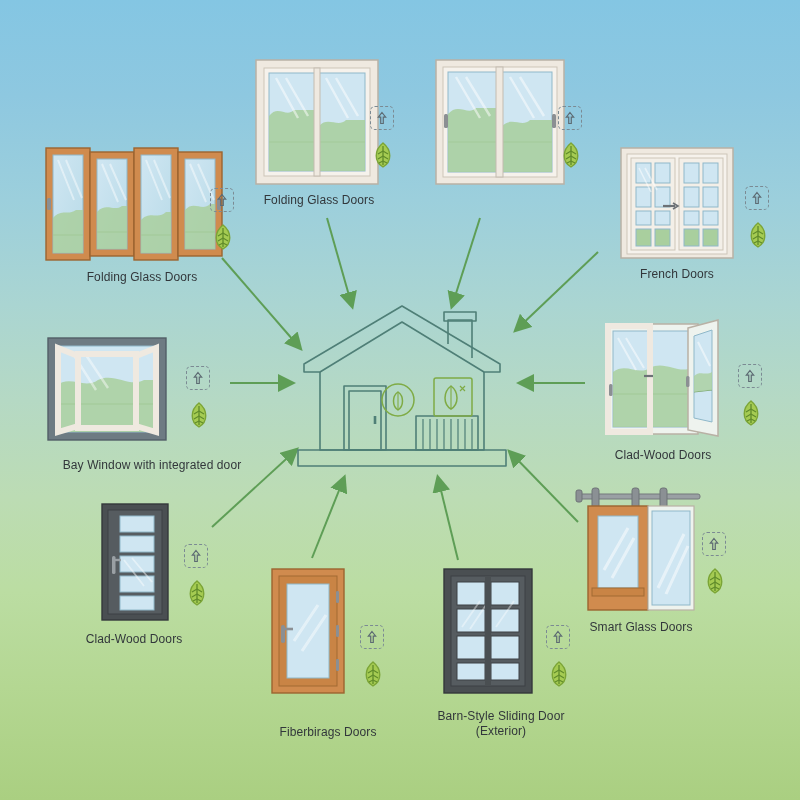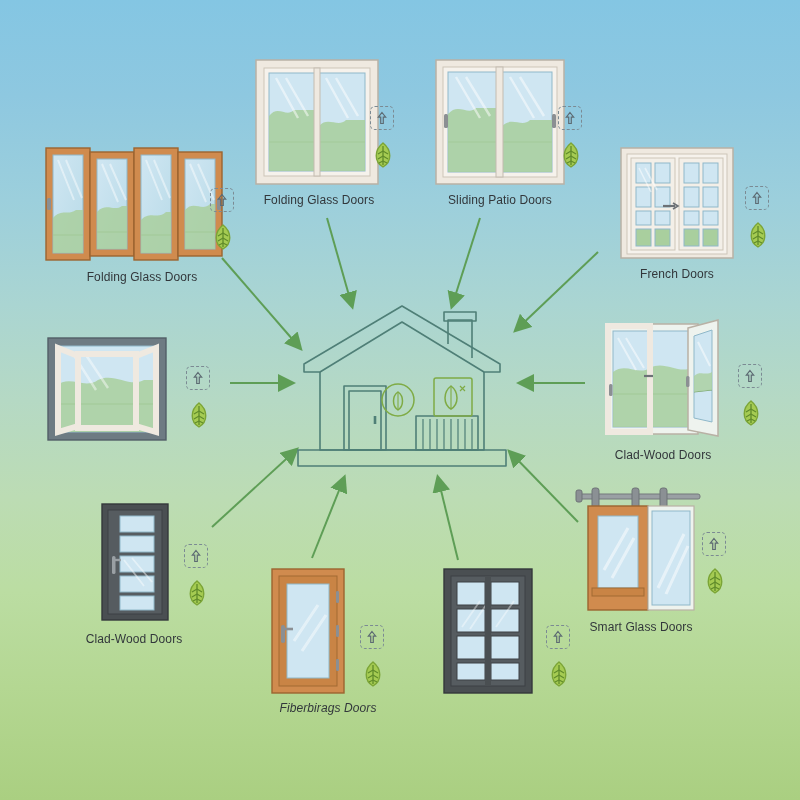--- a/index.html
+++ b/index.html
@@ -273,21 +273,20 @@
         </div>
         <div class="badge-leaf">
           <svg viewBox="0 0 26 28" style="width:100%;height:100%;">
             <path d="M13 2 C4 9 4 21 13 26 C22 21 22 9 13 2 Z" fill="#a5cb52" stroke="#7ba436" stroke-width="1.4"></path>
             <path d="M13 5 L13 24" stroke="#5f8a2b" stroke-width="1.3"></path>
             <path d="M13 10 L8 13 M13 10 L18 13 M13 15 L8 18 M13 15 L18 18 M13 20 L9 22 M13 20 L17 22" stroke="#5f8a2b" stroke-width="1.1" fill="none"></path>
           </svg>
         </div>
       </div>
     </div>
-    <div class="caption" style="width:150px; margin-left:-7px;">Sliding Patio Doors</div>
   </div>
 
   <div class="item" style="left:617px; top:144px; width:170px;">
     <div class="art">
       <svg viewBox="0 0 120 118" style="width:120px;height:118px;">
         <rect x="4" y="4" width="112" height="110" fill="#efe9e0" stroke="#b9b1a5" stroke-width="1.5"></rect>
         <rect x="10" y="10" width="100" height="100" fill="#f6f2ec" stroke="#cdc5b8" stroke-width="1"></rect>
         <g>
           <rect x="14" y="14" width="44" height="92" fill="#f3efe8" stroke="#cdc5b8" stroke-width="1"></rect>
           <g stroke="#8fb8c9" stroke-width="1">
@@ -359,20 +358,21 @@
         </div>
         <div class="badge-leaf">
           <svg viewBox="0 0 26 28" style="width:100%;height:100%;">
             <path d="M13 2 C4 9 4 21 13 26 C22 21 22 9 13 2 Z" fill="#a5cb52" stroke="#7ba436" stroke-width="1.4"></path>
             <path d="M13 5 L13 24" stroke="#5f8a2b" stroke-width="1.3"></path>
             <path d="M13 10 L8 13 M13 10 L18 13 M13 15 L8 18 M13 15 L18 18 M13 20 L9 22 M13 20 L17 22" stroke="#5f8a2b" stroke-width="1.1" fill="none"></path>
           </svg>
         </div>
       </div>
     </div>
+    <div class="caption" style="width:216px; margin-top:14px;">Bay Window with integrated door</div>
   </div>
 
   <div class="item" style="left:600px; top:318px; width:180px;">
     <div class="art">
       <svg viewBox="0 0 130 120" style="width:130px;height:120px;">
 
         <rect x="6" y="6" width="92" height="110" fill="#eef3ee" stroke="#b9b1a5" stroke-width="1.5"></rect>
         <rect x="13" y="13" width="78" height="96" fill="#cfe6f2" stroke="#8fb8c9" stroke-width="1"></rect>
         <path d="M13 76 h78" stroke="#79a46f" stroke-width="1"></path>
         <path d="M13 54 C26 44 38 58 50 50 C64 42 78 56 91 50 v59 h-78 Z" fill="#a9cf9e" opacity=".85"></path>
@@ -472,21 +472,21 @@
         </div>
         <div class="badge-leaf">
           <svg viewBox="0 0 26 28" style="width:100%;height:100%;">
             <path d="M13 2 C4 9 4 21 13 26 C22 21 22 9 13 2 Z" fill="#a5cb52" stroke="#7ba436" stroke-width="1.4"></path>
             <path d="M13 5 L13 24" stroke="#5f8a2b" stroke-width="1.3"></path>
             <path d="M13 10 L8 13 M13 10 L18 13 M13 15 L8 18 M13 15 L18 18 M13 20 L9 22 M13 20 L17 22" stroke="#5f8a2b" stroke-width="1.1" fill="none"></path>
           </svg>
         </div>
       </div>
     </div>
-    <div class="caption" style="width:150px; margin-left:-15px; margin-top:4px;font-style:italic;">Fiberbirags Doors</div>
+    <div class="caption" style="width:150px; margin-left:-15px; margin-top:28px;">Fiberbirags Doors</div>
   </div>
 
   <div class="item" style="left:440px; top:565px; width:170px;">
     <div class="art">
       <svg viewBox="0 0 120 132" style="width:120px;height:132px;">
         <rect x="4" y="4" width="88" height="124" fill="#4a4f52" stroke="#34383b" stroke-width="1.4"></rect>
         <rect x="11" y="11" width="74" height="110" fill="#565c60" stroke="#3c4144" stroke-width="1"></rect>
         <g stroke="#3c4144" stroke-width="1">
           <rect x="17" y="17" width="28" height="23" fill="#cfe6f2"></rect>
           <rect x="51" y="17" width="28" height="23" fill="#cfe6f2"></rect>
@@ -508,20 +508,22 @@
         </div>
         <div class="badge-leaf">
           <svg viewBox="0 0 26 28" style="width:100%;height:100%;">
             <path d="M13 2 C4 9 4 21 13 26 C22 21 22 9 13 2 Z" fill="#a5cb52" stroke="#7ba436" stroke-width="1.4"></path>
             <path d="M13 5 L13 24" stroke="#5f8a2b" stroke-width="1.3"></path>
             <path d="M13 10 L8 13 M13 10 L18 13 M13 15 L8 18 M13 15 L18 18 M13 20 L9 22 M13 20 L17 22" stroke="#5f8a2b" stroke-width="1.1" fill="none"></path>
           </svg>
         </div>
       </div>
     </div>
+    <div class="caption" style="width:170px; margin-left:-24px; margin-top:12px;">Barn-Style Sliding Door
+(Exterior)</div>
   </div>
 
   <div class="item" style="left:574px; top:478px; width:180px;">
     <div class="art">
       <svg viewBox="0 0 140 142" style="width:140px;height:142px;">
 
         <g>
           <rect x="6" y="16" width="120" height="5" rx="2" fill="#9aa0a4" stroke="#74797d" stroke-width="1"></rect>
           <rect x="2" y="12" width="6" height="12" rx="2" fill="#8b9094" stroke="#6d7276" stroke-width="1"></rect>
           <g fill="#8b9094" stroke="#6d7276" stroke-width="1">

